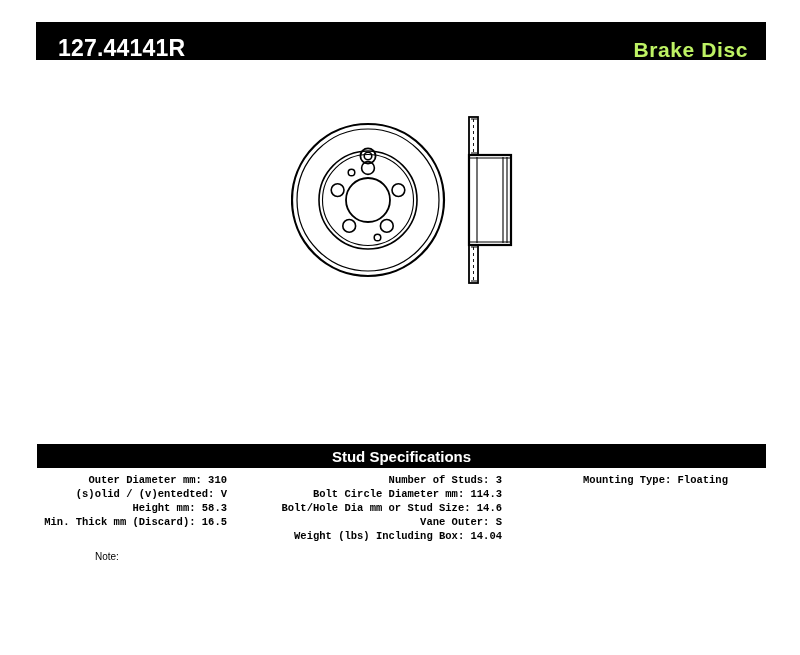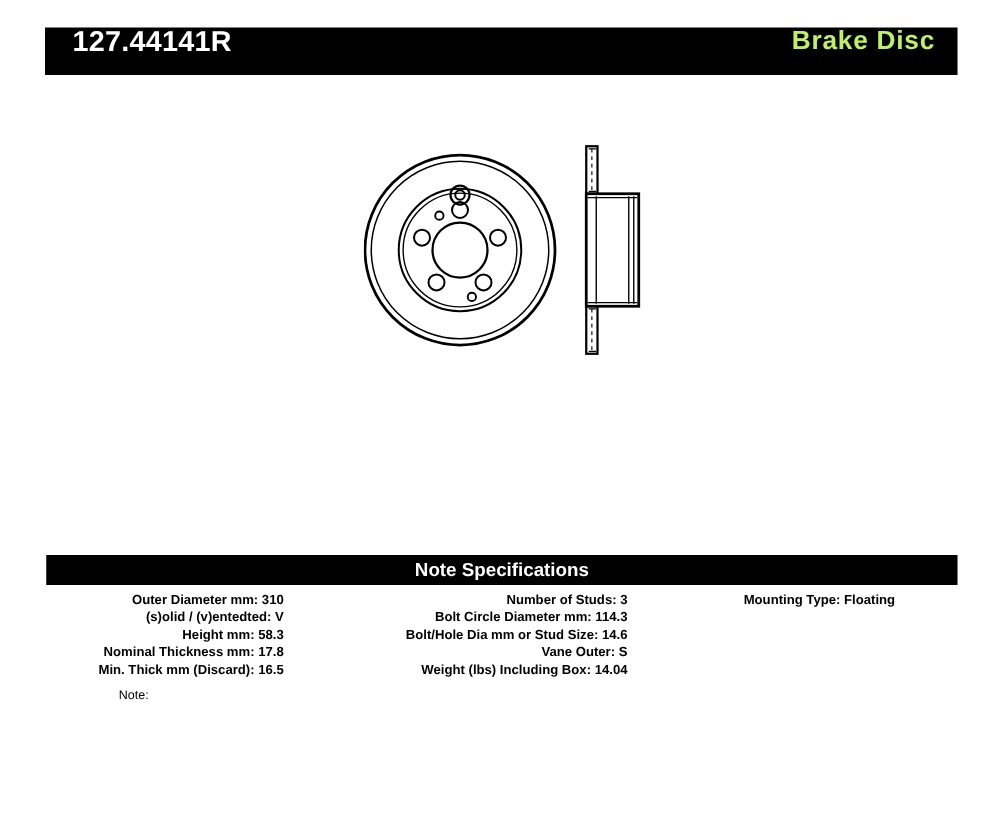--- a/index.html
+++ b/index.html
@@ -18,21 +18,21 @@
 
   
   .header-bar {
     position: absolute;
     left: 36px;
     top: 22px;
     width: 730px;
     height: 38px;
     background: #000000;
     display: flex;
-    align-items: flex-start;
+    align-items: flex-end;
     justify-content: space-between;
     box-sizing: border-box;
     padding: 0 18px 0 22px;
   }
   .part-number {
     color: #ffffff;
     font-size: 23px;
     font-weight: bold;
     letter-spacing: 0.2px;
     line-height: 1;
@@ -100,20 +100,21 @@
     text-align: right;
     margin-left: 10px;
   }
   .spec-col-right {
     flex: 1;
     text-align: center;
     padding-left: 43px;
   }
   .spec-row {
     white-space: nowrap;
+    font-family: Liberation Mono, monospace;
   }
 
   
   .note-row {
     position: absolute;
     left: 95px;
     top: 550px;
     font-size: 10px;
     font-weight: normal;
     line-height: 14px;
@@ -176,30 +177,29 @@
 
       <g stroke-width="0.9" stroke-dasharray="3 3">
         <line x1="182.5" y1="19" x2="182.5" y2="53"></line>
         <line x1="182.5" y1="147" x2="182.5" y2="181"></line>
       </g>
     </g>
   </svg>
 </div>
 
 <div class="spec-title-bar">
-  <span class="spec-title">Note Specifications</span>
+  <span class="spec-title">Stud Specifications</span>
 </div>
 
 <div class="spec-columns">
 
   <div class="spec-col spec-col-left">
     <div class="spec-row">Outer Diameter mm: 310</div>
     <div class="spec-row">(s)olid / (v)entedted: V</div>
     <div class="spec-row">Height mm: 58.3</div>
-    <div class="spec-row">Nominal Thickness mm: 17.8</div>
     <div class="spec-row">Min. Thick mm (Discard): 16.5</div>
   </div>
 
   <div class="spec-col spec-col-center">
     <div class="spec-row">Number of Studs: 3</div>
     <div class="spec-row">Bolt Circle Diameter mm: 114.3</div>
     <div class="spec-row">Bolt/Hole Dia mm or Stud Size: 14.6</div>
     <div class="spec-row">Vane Outer: S</div>
     <div class="spec-row">Weight (lbs) Including Box: 14.04</div>
   </div>

